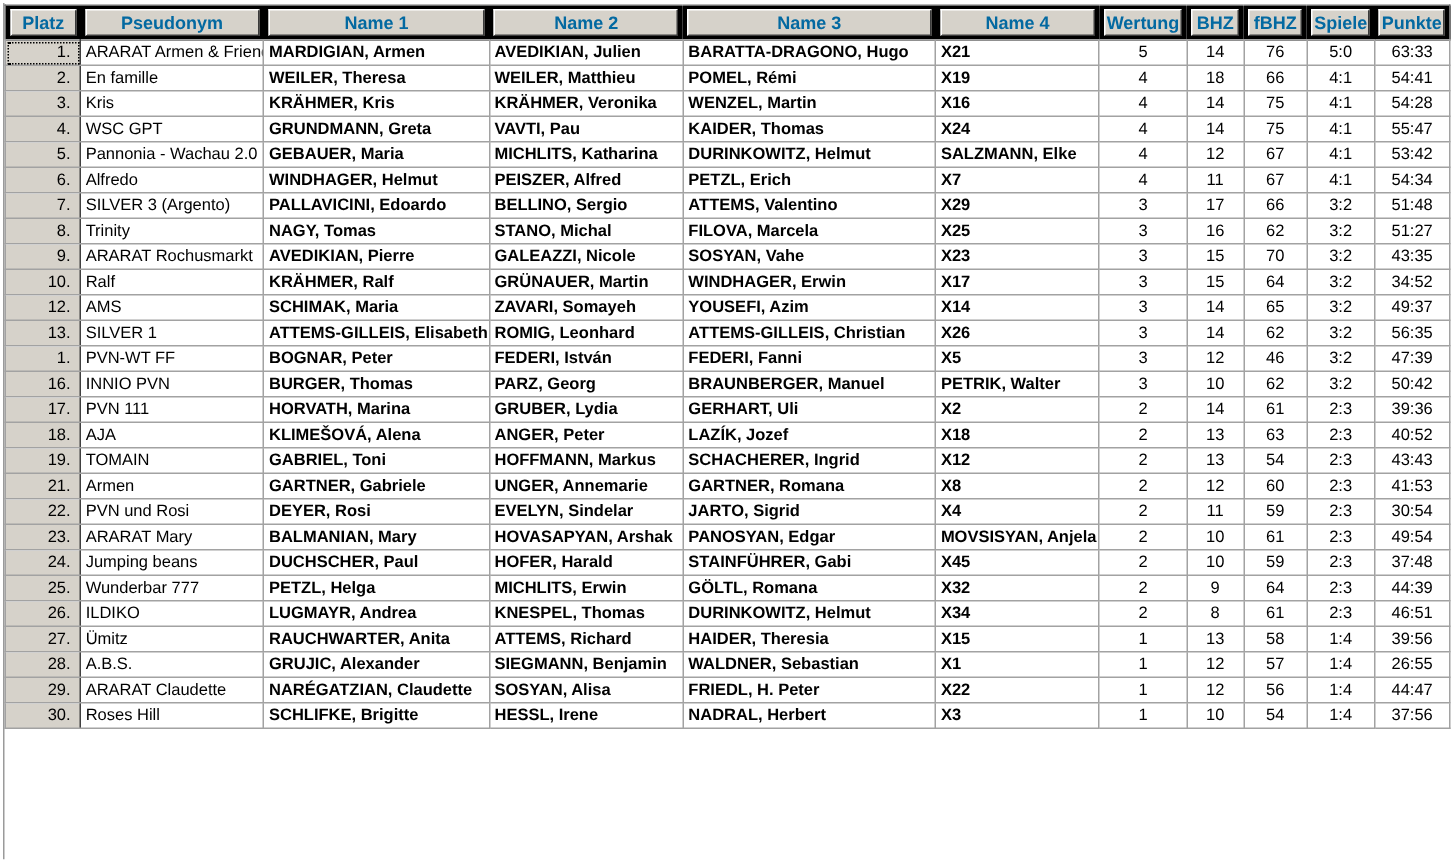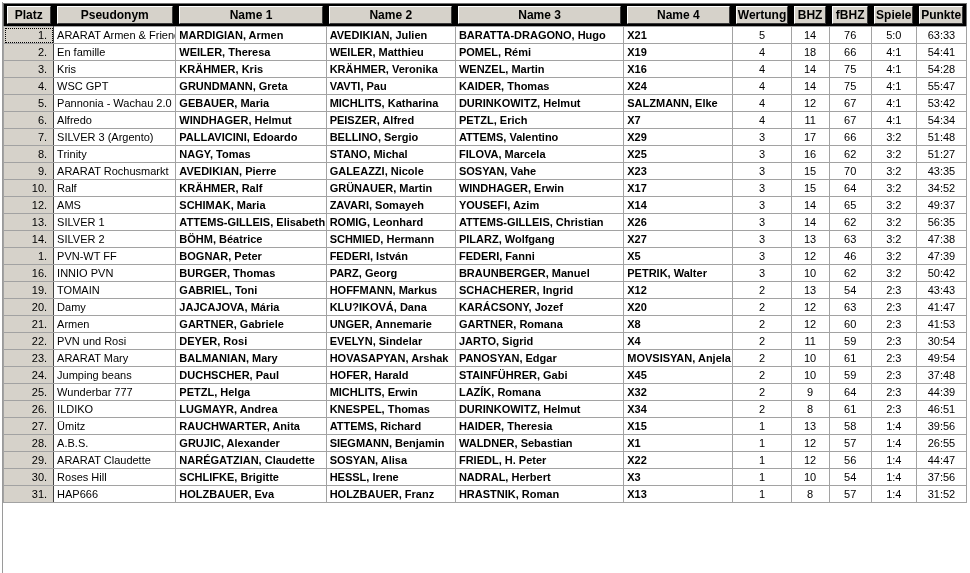--- a/index.html
+++ b/index.html
@@ -30,21 +30,21 @@
     height:22px;
     border:0;
   }
   .hbox{
     margin:2px 3px;
     background:#d6d2ca;
     border:1px solid;
     border-color:#ffffff #3a3a3a #3a3a3a #ffffff;
     font-weight:bold;
     font-size:12px;
-    color:#000000;
+    color:#0369a1;
     text-align:center;
     line-height:16px;
     height:16px;
     overflow:hidden;
     white-space:nowrap;
     cursor:default;
   }
   
   td{
     height:16px;
@@ -279,33 +279,20 @@
           <td class="name">ROMIG, Leonhard</td>
           <td class="name">ATTEMS-GILLEIS, Christian</td>
           <td class="name">X26</td>
           <td class="num">3</td>
           <td class="num">14</td>
           <td class="num">62</td>
           <td class="num">3:2</td>
           <td class="num">56:35</td>
         </tr>
         <tr>
-          <td class="platz">14.</td>
-          <td>SILVER 2</td>
-          <td class="name">BÖHM, Béatrice</td>
-          <td class="name">SCHMIED, Hermann</td>
-          <td class="name">PILARZ, Wolfgang</td>
-          <td class="name">X27</td>
-          <td class="num">3</td>
-          <td class="num">13</td>
-          <td class="num">63</td>
-          <td class="num">3:2</td>
-          <td class="num">47:38</td>
-        </tr>
-        <tr>
           <td class="platz">1.</td>
           <td>PVN-WT FF</td>
           <td class="name">BOGNAR, Peter</td>
           <td class="name">FEDERI, István</td>
           <td class="name">FEDERI, Fanni</td>
           <td class="name">X5</td>
           <td class="num">3</td>
           <td class="num">12</td>
           <td class="num">46</td>
           <td class="num">3:2</td>
@@ -318,46 +305,59 @@
           <td class="name">PARZ, Georg</td>
           <td class="name">BRAUNBERGER, Manuel</td>
           <td class="name">PETRIK, Walter</td>
           <td class="num">3</td>
           <td class="num">10</td>
           <td class="num">62</td>
           <td class="num">3:2</td>
           <td class="num">50:42</td>
         </tr>
         <tr>
+          <td class="platz">17.</td>
+          <td>PVN 111</td>
+          <td class="name">HORVATH, Marina</td>
+          <td class="name">GRUBER, Lydia</td>
+          <td class="name">GERHART, Uli</td>
+          <td class="name">X2</td>
+          <td class="num">2</td>
+          <td class="num">14</td>
+          <td class="num">61</td>
+          <td class="num">2:3</td>
+          <td class="num">39:36</td>
+        </tr>
+        <tr>
+          <td class="platz">18.</td>
+          <td>AJA</td>
+          <td class="name">KLIMEŠOVÁ, Alena</td>
+          <td class="name">ANGER, Peter</td>
+          <td class="name">LAZÍK, Jozef</td>
+          <td class="name">X18</td>
+          <td class="num">2</td>
+          <td class="num">13</td>
+          <td class="num">63</td>
+          <td class="num">2:3</td>
+          <td class="num">40:52</td>
+        </tr>
+        <tr>
           <td class="platz">19.</td>
           <td>TOMAIN</td>
           <td class="name">GABRIEL, Toni</td>
           <td class="name">HOFFMANN, Markus</td>
           <td class="name">SCHACHERER, Ingrid</td>
           <td class="name">X12</td>
           <td class="num">2</td>
           <td class="num">13</td>
           <td class="num">54</td>
           <td class="num">2:3</td>
           <td class="num">43:43</td>
         </tr>
         <tr>
-          <td class="platz">20.</td>
-          <td>Damy</td>
-          <td class="name">JAJCAJOVA, Mária</td>
-          <td class="name">KLU?IKOVÁ, Dana</td>
-          <td class="name">KARÁCSONY, Jozef</td>
-          <td class="name">X20</td>
-          <td class="num">2</td>
-          <td class="num">12</td>
-          <td class="num">63</td>
-          <td class="num">2:3</td>
-          <td class="num">41:47</td>
-        </tr>
-        <tr>
           <td class="platz">21.</td>
           <td>Armen</td>
           <td class="name">GARTNER, Gabriele</td>
           <td class="name">UNGER, Annemarie</td>
           <td class="name">GARTNER, Romana</td>
           <td class="name">X8</td>
           <td class="num">2</td>
           <td class="num">12</td>
           <td class="num">60</td>
           <td class="num">2:3</td>
@@ -400,21 +400,21 @@
           <td class="num">10</td>
           <td class="num">59</td>
           <td class="num">2:3</td>
           <td class="num">37:48</td>
         </tr>
         <tr>
           <td class="platz">25.</td>
           <td>Wunderbar 777</td>
           <td class="name">PETZL, Helga</td>
           <td class="name">MICHLITS, Erwin</td>
-          <td class="name">LAZÍK, Romana</td>
+          <td class="name">GÖLTL, Romana</td>
           <td class="name">X32</td>
           <td class="num">2</td>
           <td class="num">9</td>
           <td class="num">64</td>
           <td class="num">2:3</td>
           <td class="num">44:39</td>
         </tr>
         <tr>
           <td class="platz">26.</td>
           <td>ILDIKO</td>
@@ -473,28 +473,15 @@
           <td class="name">SCHLIFKE, Brigitte</td>
           <td class="name">HESSL, Irene</td>
           <td class="name">NADRAL, Herbert</td>
           <td class="name">X3</td>
           <td class="num">1</td>
           <td class="num">10</td>
           <td class="num">54</td>
           <td class="num">1:4</td>
           <td class="num">37:56</td>
         </tr>
-        <tr>
-          <td class="platz">31.</td>
-          <td>HAP666</td>
-          <td class="name">HOLZBAUER, Eva</td>
-          <td class="name">HOLZBAUER, Franz</td>
-          <td class="name">HRASTNIK, Roman</td>
-          <td class="name">X13</td>
-          <td class="num">1</td>
-          <td class="num">8</td>
-          <td class="num">57</td>
-          <td class="num">1:4</td>
-          <td class="num">31:52</td>
-        </tr>
       </tbody>
   </table>
 </div>
 
 </body></html>

